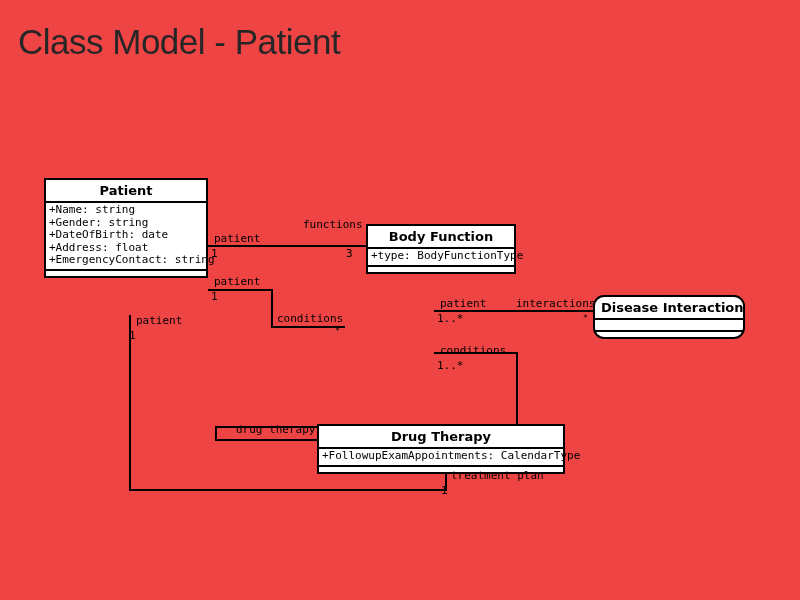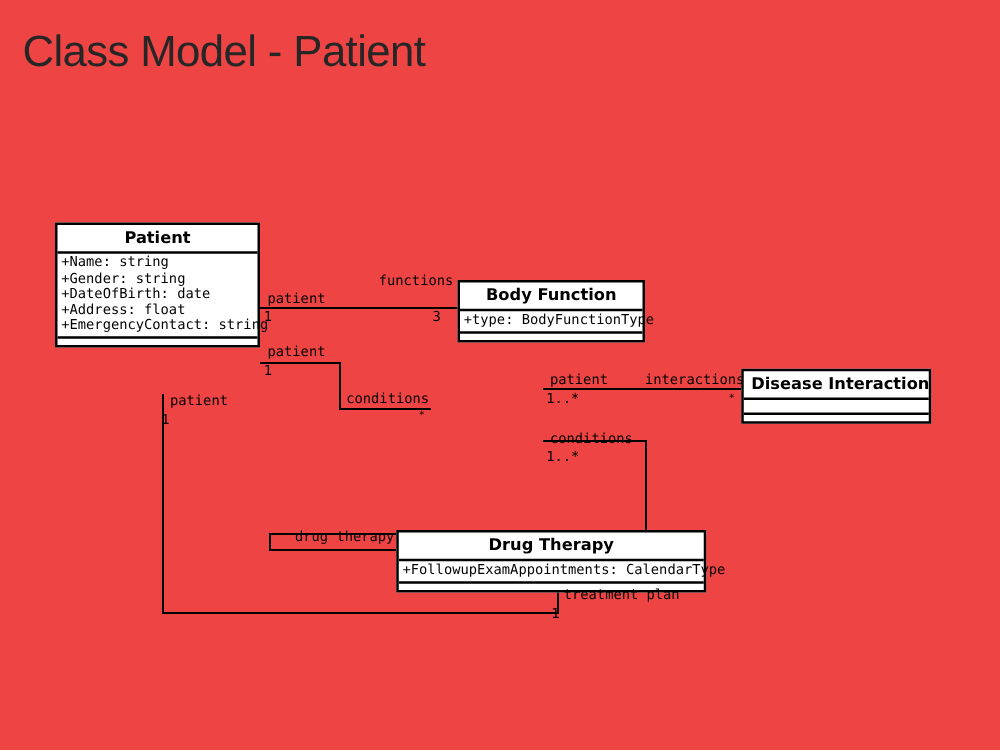--- a/index.html
+++ b/index.html
@@ -146,21 +146,21 @@
 
     <div class="uml-class" style="left:366px; top:224px; width:150px;">
       <div class="uml-title">Body Function</div>
       <div class="uml-attrs">
         <div class="uml-attr">+type: BodyFunctionType</div>
       </div>
       <div class="uml-ops"></div>
     </div>
 
 
-    <div class="uml-class" style="left:593px; top:295px; width:152px;">
+    <div class="uml-class" style="left:593px; top:295px; width:152px;border-radius:11px;">
       <div class="uml-title">Disease Interaction</div>
       <div class="uml-attrs empty"></div>
       <div class="uml-ops"></div>
     </div>
 
     <div class="uml-class" style="left:317px; top:424px; width:248px;">
       <div class="uml-title">Drug Therapy</div>
       <div class="uml-attrs">
         <div class="uml-attr">+FollowupExamAppointments: CalendarType</div>
       </div>

